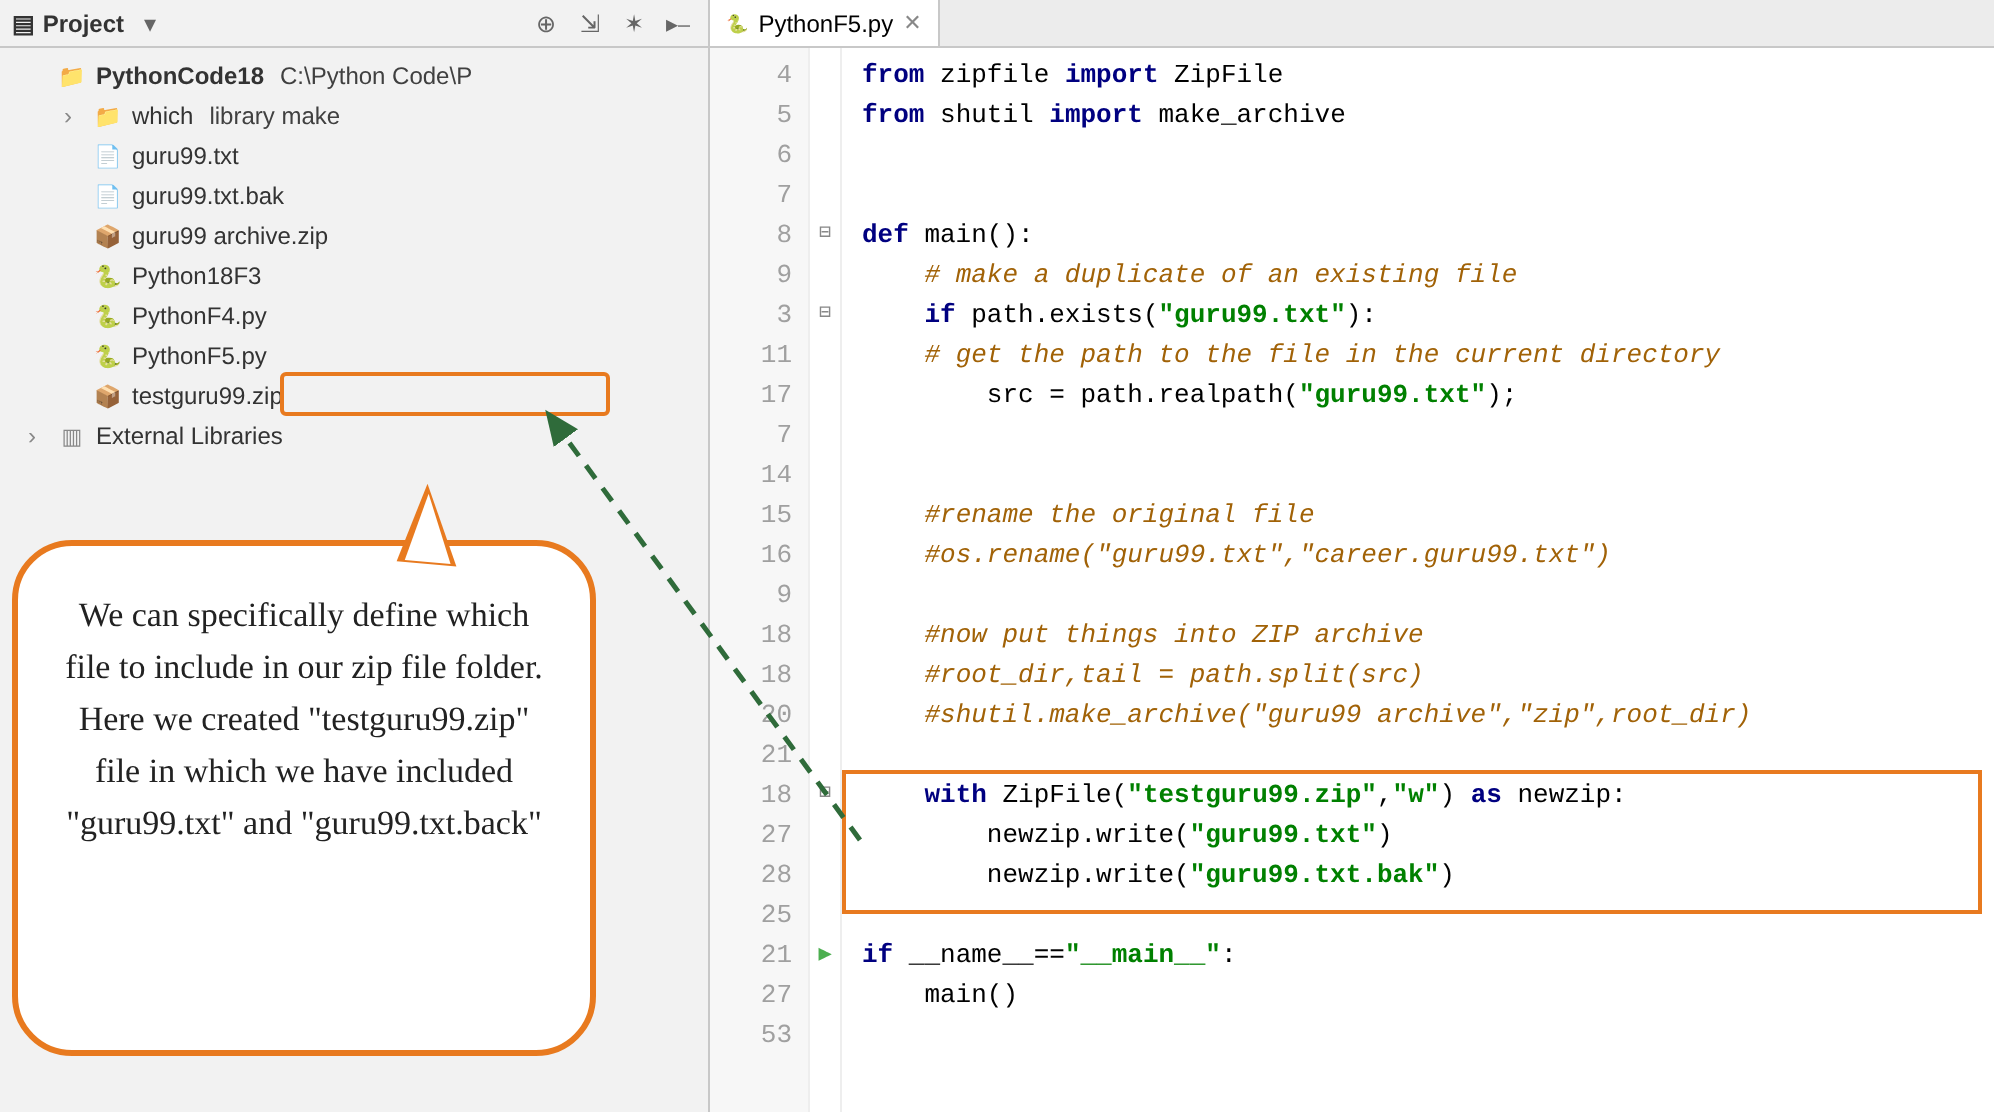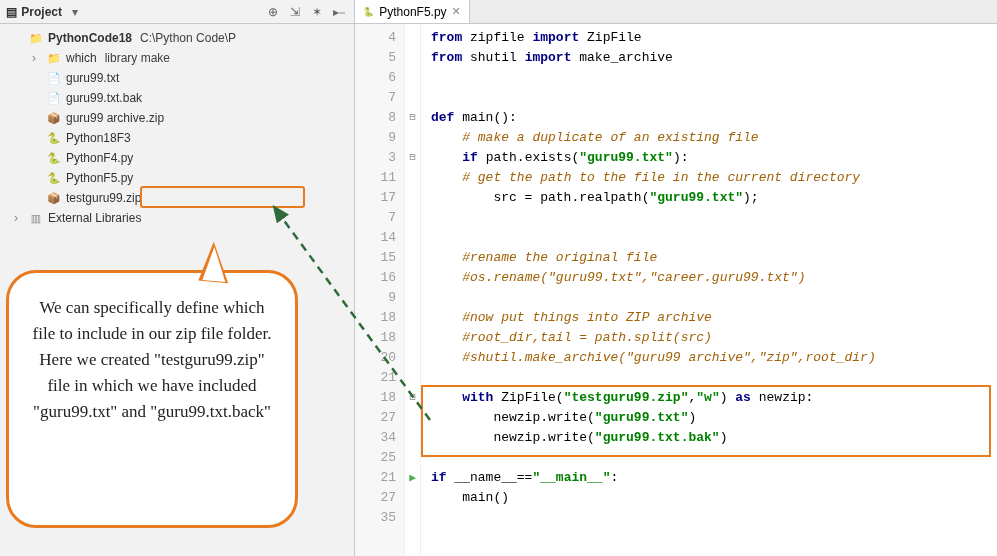--- a/index.html
+++ b/index.html
@@ -322,25 +322,25 @@
           <div>14</div>
           <div>15</div>
           <div>16</div>
           <div>9</div>
           <div>18</div>
           <div>18</div>
           <div>20</div>
           <div>21</div>
           <div>18</div>
           <div>27</div>
-          <div>34</div>
+          <div>28</div>
           <div>25</div>
           <div>21</div>
           <div>27</div>
-          <div>35</div>
+          <div>53</div>
         </div>
       <div class="gutter2" id="gutter2">
           <div class="mark"></div>
           <div class="mark"></div>
           <div class="mark"></div>
           <div class="mark"></div>
           <div class="mark">⊟</div>
           <div class="mark"></div>
           <div class="mark">⊟</div>
           <div class="mark"></div>

